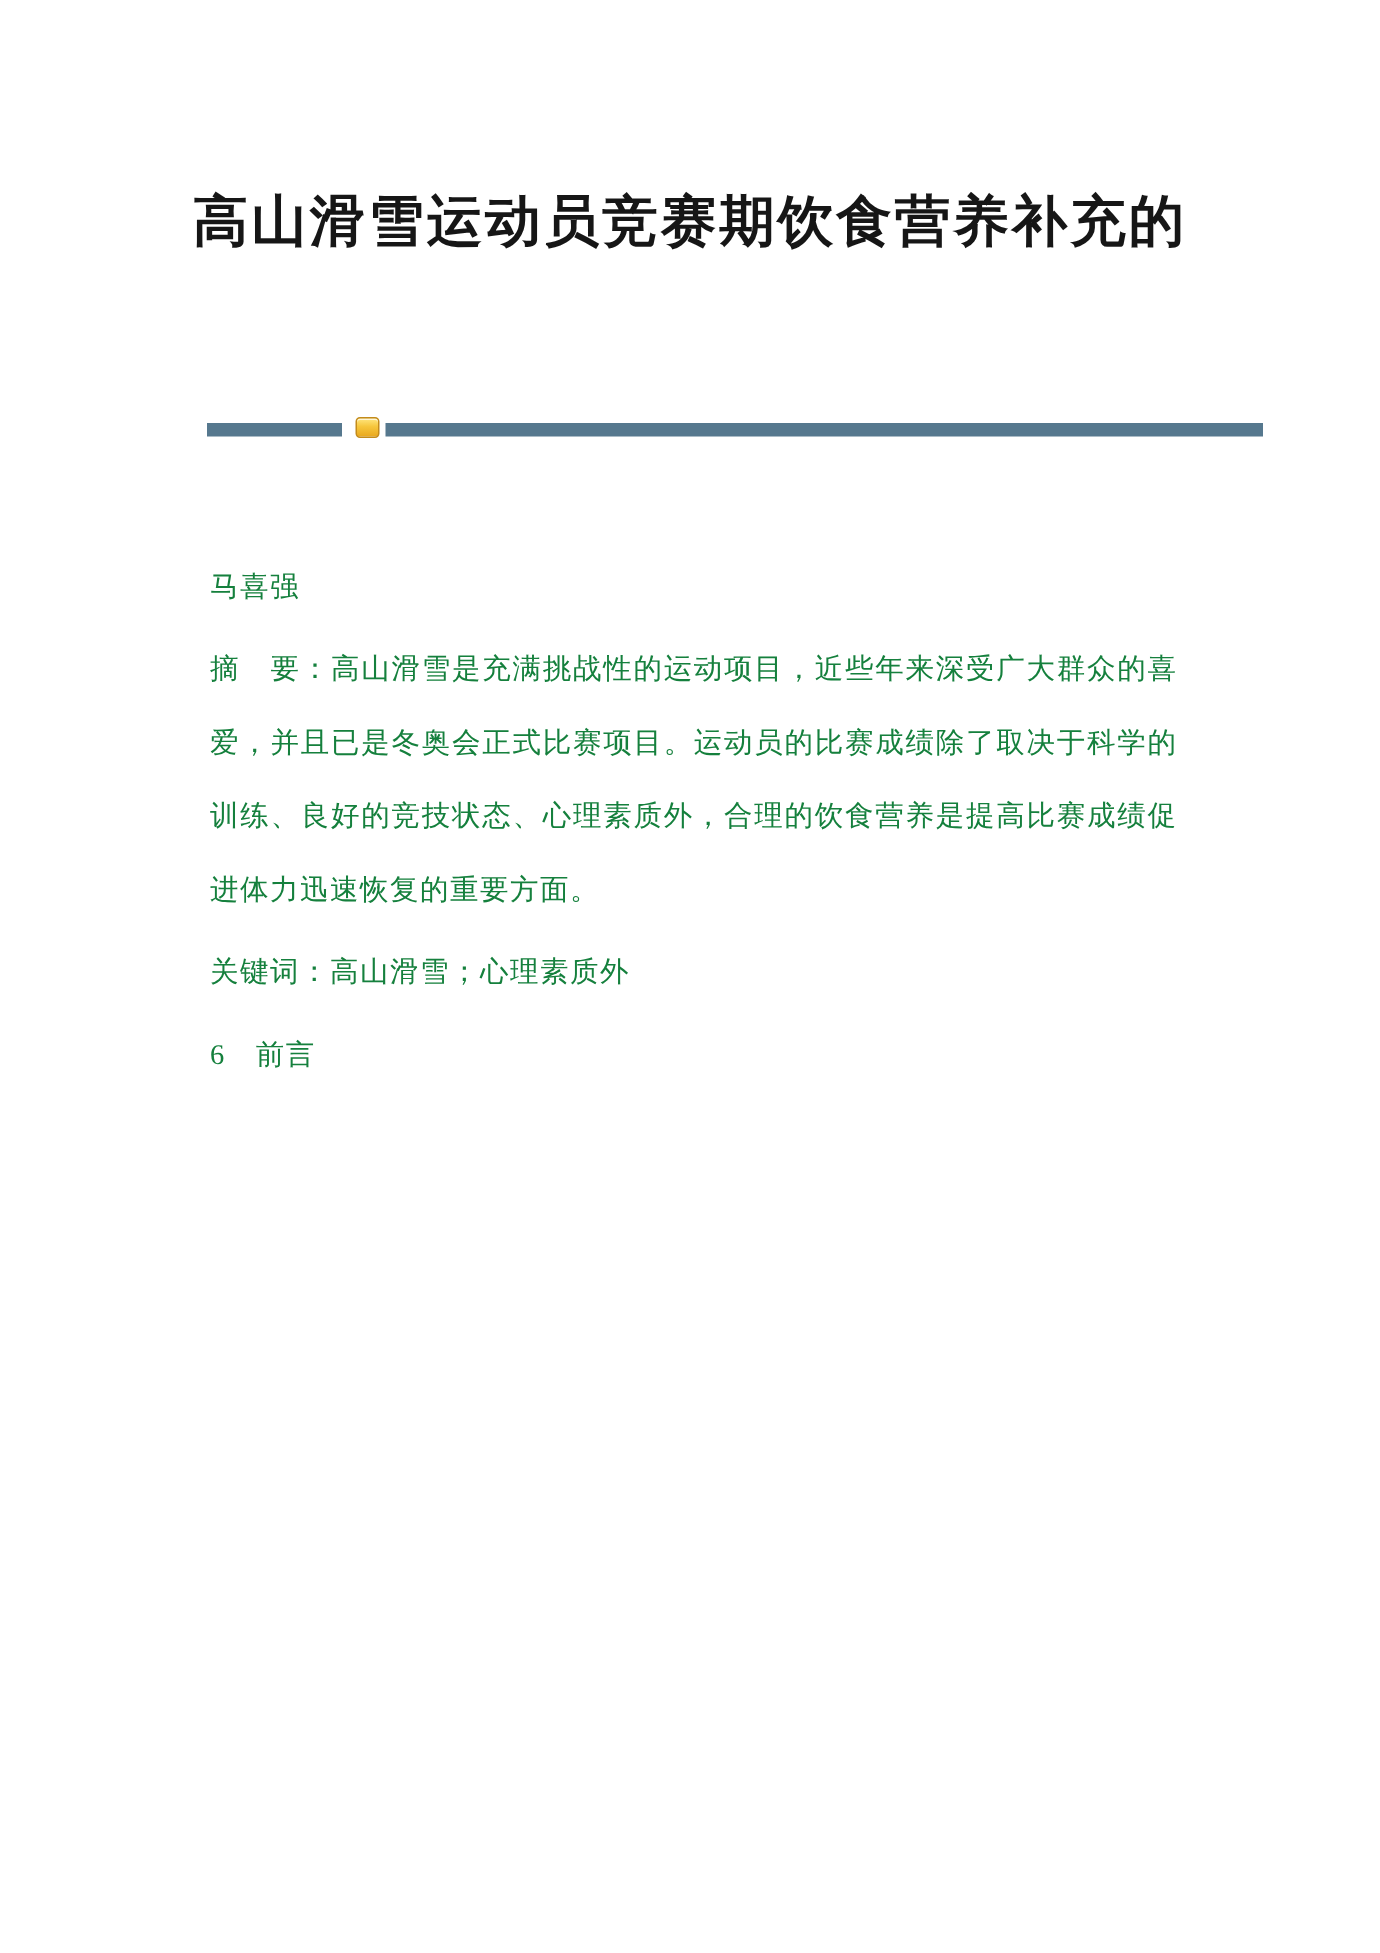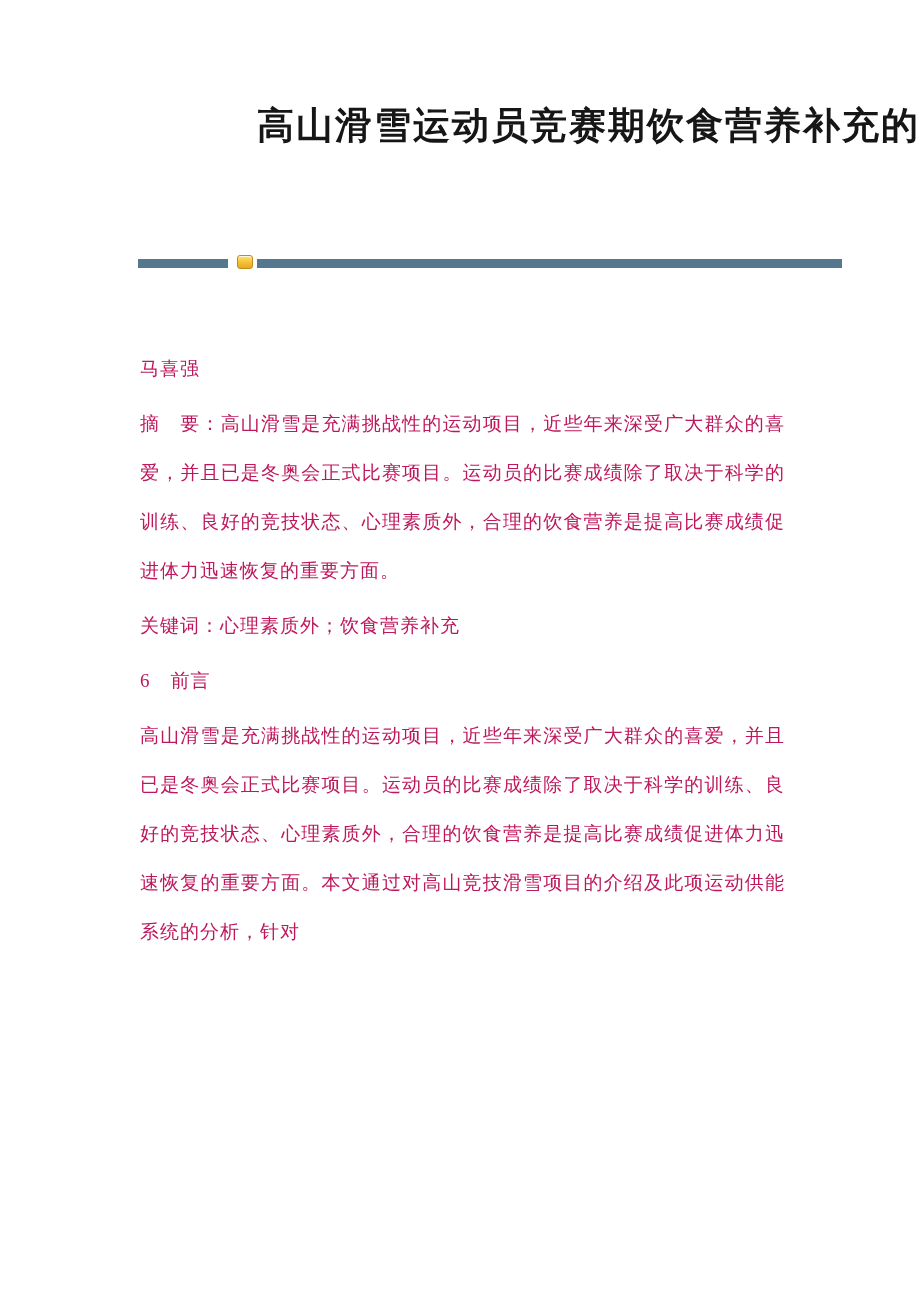--- a/index.html
+++ b/index.html
@@ -7,22 +7,22 @@
   .page {
     position: relative;
     width: 920px;
     height: 1302px;
     margin: 0 auto;
     background: #ffffff;
     overflow: hidden;
     font-family: "Liberation Serif", "DejaVu Serif", serif;
   }
   .title {
-    padding-top: 75px;
-    text-align: right;
+    padding-top: 98px;
+    text-align: center;
     font-size: 37px;
     font-weight: bold;
     color: #161616;
     letter-spacing: 2px;
     line-height: 102px;
     font-family: "Liberation Serif", "DejaVu Serif", serif;
   }
   .title span { display: block; }
   .divider {
     position: relative;
@@ -44,21 +44,21 @@
     top: -4px;
     width: 16px;
     height: 14px;
     border-radius: 3px;
     border: 1px solid #c38b1b;
     background: linear-gradient(180deg, #ffe67e 0%, #f6c63c 45%, #e9a81f 100%);
     box-shadow: inset 0 1px 0 rgba(255,255,255,0.7);
   }
   .content {
     margin: 0 135px 0 140px;
-    color: #be185d;
+    color: #15803d;
     font-size: 19px;
     line-height: 49px;
     letter-spacing: 1px;
     text-align: justify;
   }
   .content p { margin-bottom: 6px; }
   .author   { margin-top: 75px; }
   .keywords { margin-bottom: 9px; }
 </style>
 </head>
@@ -74,20 +74,19 @@
     <span class="seg seg-left" style="background-color: rgb(86, 120, 142);"></span>
     <span class="badge"></span>
     <span class="seg seg-right" style="background-color: rgb(86, 120, 142);"></span>
   </div>
 
   <div class="content">
     <p class="author">马喜强</p>
 
     <p class="abstract">摘　要：高山滑雪是充满挑战性的运动项目，近些年来深受广大群众的喜爱，并且已是冬奥会正式比赛项目。运动员的比赛成绩除了取决于科学的训练、良好的竞技状态、心理素质外，合理的饮食营养是提高比赛成绩促进体力迅速恢复的重要方面。</p>
 
-    <p class="keywords">关键词：心理素质外；饮食营养补充</p>
+    <p class="keywords">关键词：高山滑雪；心理素质外</p>
 
     <p class="section-heading">6　前言</p>
 
-    <p class="body-par">高山滑雪是充满挑战性的运动项目，近些年来深受广大群众的喜爱，并且已是冬奥会正式比赛项目。运动员的比赛成绩除了取决于科学的训练、良好的竞技状态、心理素质外，合理的饮食营养是提高比赛成绩促进体力迅速恢复的重要方面。本文通过对高山竞技滑雪项目的介绍及此项运动供能系统的分析，针对</p>
   </div>
 
 </div>
 
 </body></html>

